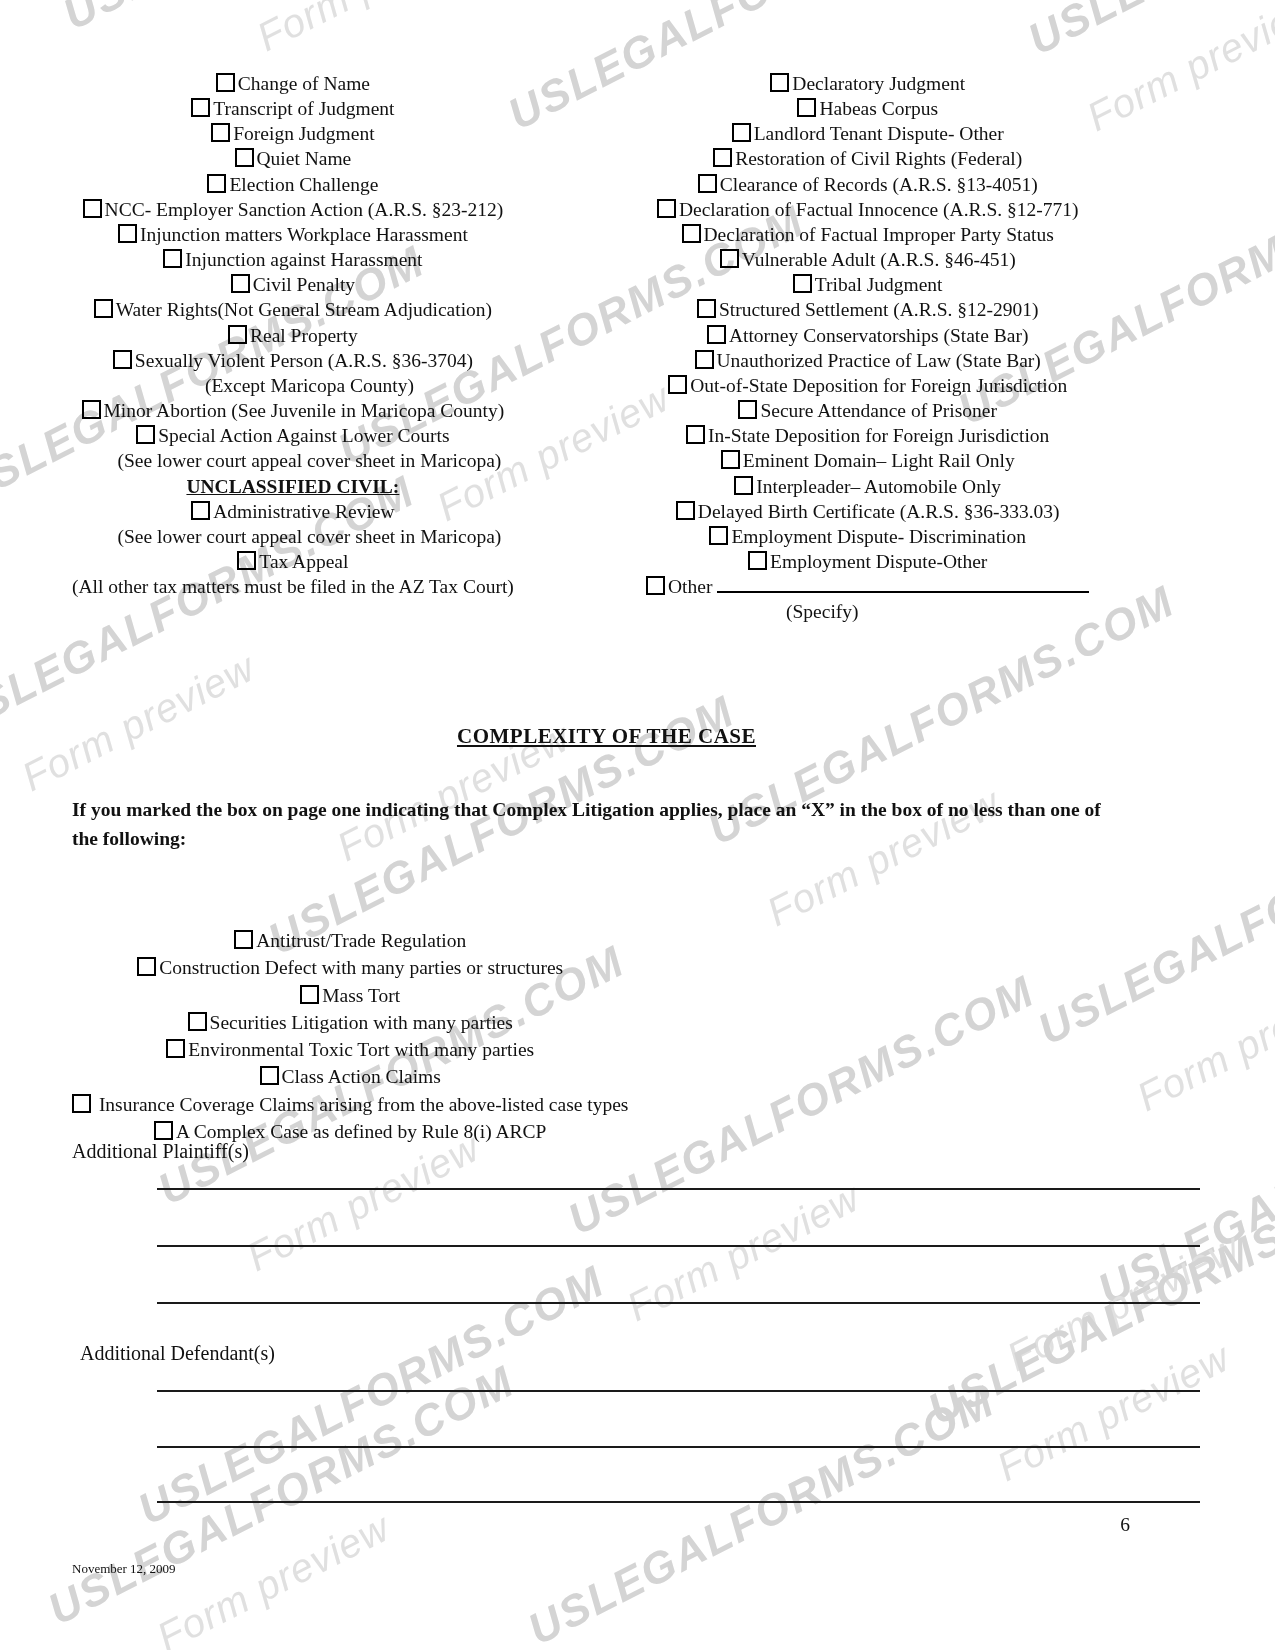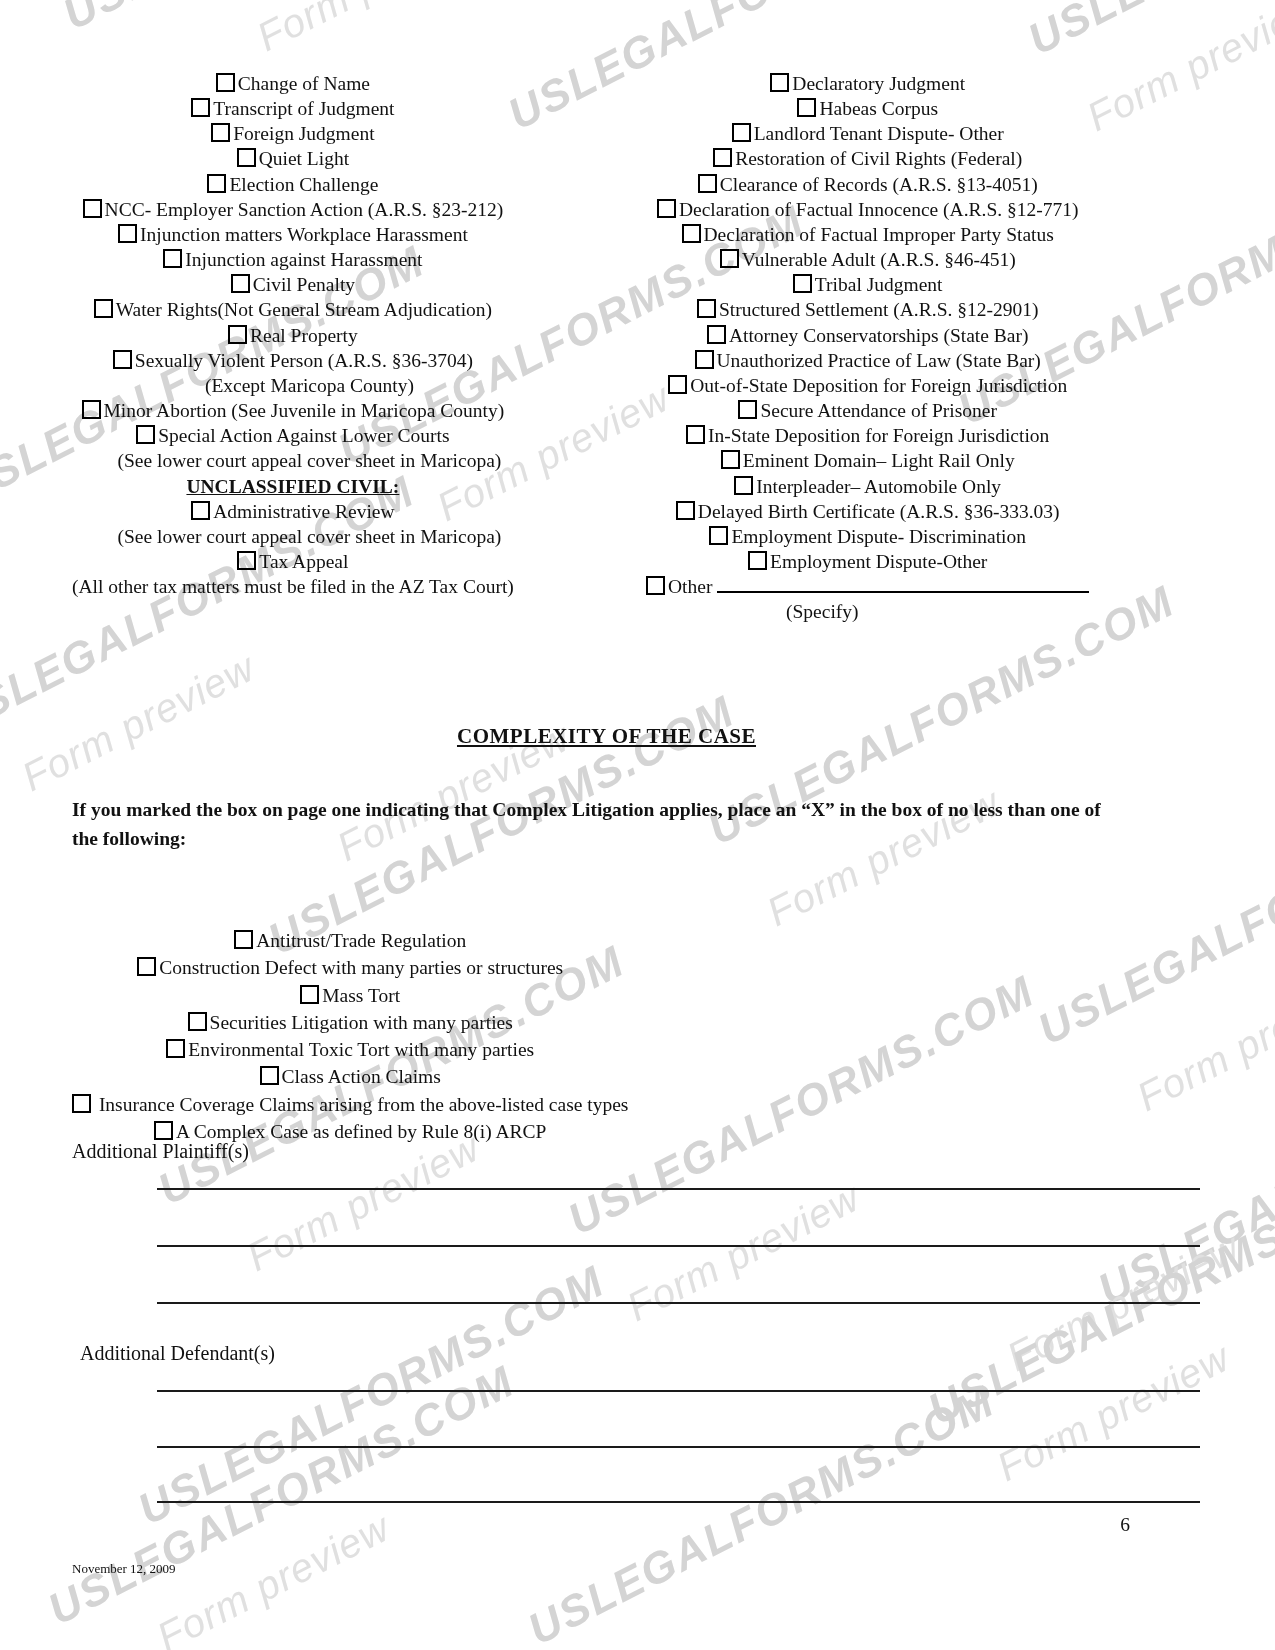--- a/index.html
+++ b/index.html
@@ -81,21 +81,21 @@
   <div class="wm preview" style="left:990px;  top:1450px;">Form preview</div>
   <div class="wm brand" style="left:130px;  top:1490px;">USLEGALFORMS.COM</div>
   <div class="wm brand" style="left:40px;   top:1590px;">USLEGALFORMS.COM</div>
   <div class="wm brand" style="left:520px;  top:1610px;">USLEGALFORMS.COM</div>
   <div class="wm preview" style="left:150px;  top:1620px;">Form preview</div>
 
   <div id="left-col" class="layer col" style="top:71px; left:72px;">
       <div class="row"><span class="cb"></span><span class="lbl">Change of Name</span></div>
       <div class="row"><span class="cb"></span><span class="lbl">Transcript of Judgment</span></div>
       <div class="row"><span class="cb"></span><span class="lbl">Foreign Judgment</span></div>
-      <div class="row"><span class="cb"></span><span class="lbl">Quiet Light</span></div>
+      <div class="row"><span class="cb"></span><span class="lbl">Quiet Name</span></div>
       <div class="row"><span class="cb"></span><span class="lbl">Election Challenge</span></div>
       <div class="row"><span class="cb"></span><span class="lbl">NCC- Employer Sanction Action (A.R.S. §23-212)</span></div>
       <div class="row"><span class="cb"></span><span class="lbl">Injunction matters Workplace Harassment</span></div>
       <div class="row"><span class="cb"></span><span class="lbl">Injunction against Harassment</span></div>
       <div class="row"><span class="cb"></span><span class="lbl">Civil Penalty</span></div>
       <div class="row"><span class="cb"></span><span class="lbl">Water Rights(Not General Stream Adjudication)</span></div>
       <div class="row"><span class="cb"></span><span class="lbl">Real Property</span></div>
       <div class="row"><span class="cb"></span><span class="lbl">Sexually Violent Person (A.R.S. §36-3704)</span></div>
       <div class="row indent"><span class="lbl">(Except Maricopa County)</span></div>
       <div class="row"><span class="cb"></span><span class="lbl">Minor Abortion (See Juvenile in Maricopa County)</span></div>

